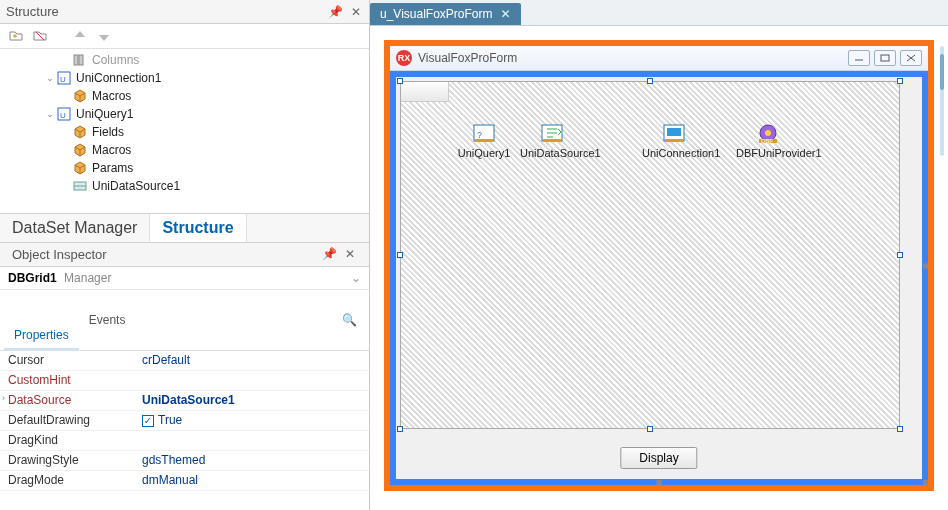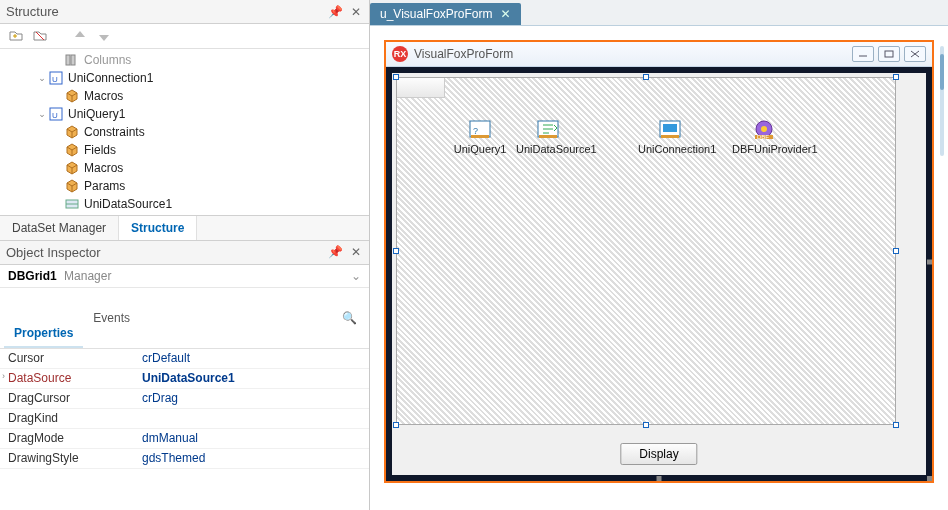--- a/index.html
+++ b/index.html
@@ -53,20 +53,21 @@
   border-bottom: 1px solid #e0e0e0;
 }
 .tb-icon {
   width: 16px; height: 16px;
   cursor: pointer;
 }
 .tree {
   flex: 1;
   overflow: auto;
   padding: 2px 0;
+  margin-left: 8px;
 }
 .tree-row {
   display: flex;
   align-items: center;
   height: 18px;
   padding-left: 4px;
   position: relative;
 }
 .tree-indent { display:inline-block; }
 .tree-expander {
@@ -85,37 +86,37 @@
 }
 .tree-label { color: #222; }
 
 .struct-tabs {
   display: flex;
   border-top: 1px solid #d0d0d0;
   background: #f7f7f7;
 }
 .struct-tab {
   padding: 5px 12px;
-  font-size: 12px;
+  font-size: 16px;
   color: #444;
   cursor: pointer;
   border-right: 1px solid #e0e0e0;
 }
 .struct-tab.active {
   color: #0066b3;
   font-weight: bold;
   background: #fff;
 }
 
 
 .oi-header {
   display: flex;
   align-items: center;
   justify-content: space-between;
-  padding: 4px 6px;
+  padding: 4px 12px;
   border-top: 1px solid #d0d0d0;
   border-bottom: 1px solid #d0d0d0;
   background: #f5f5f5;
 }
 .oi-selector {
   padding: 4px 8px;
   border-bottom: 1px solid #e7e7e7;
   color: #555;
   display: flex;
   justify-content: space-between;
@@ -128,21 +129,21 @@
   border-bottom: 1px solid #e0e0e0;
   padding: 0 4px;
 }
 .oi-tab {
   padding: 6px 10px;
   cursor: pointer;
   color: #555;
 }
 .oi-tab.active {
   color: #0066b3;
-  font-weight: bold;
+  font-weight: normal;
   border-bottom: 2px solid #cde2ef;
   margin-top: 32px;
 }
 .oi-search {
   flex: 1;
   display: flex;
   justify-content: flex-end;
   padding-right: 8px;
 }
 .oi-search span { color:#666; cursor:pointer; }
@@ -199,22 +200,22 @@
   padding: 4px 10px;
   border-radius: 2px 2px 0 0;
   font-size: 12px;
   cursor: pointer;
 }
 .designer-tab .tab-x { color:#dfe; cursor:pointer; }
 .designer-surface {
   padding: 14px;
 }
 .form-window {
-  border: 2px solid #f97316;
-  background: #0f172a;
+  border: 6px solid #f97316;
+  background: #3b82f6;
   width: 550px;
 }
 .form-titlebar {
   display: flex;
   align-items: center;
   justify-content: space-between;
   background: linear-gradient(#f9fbff,#eaf0f8);
   border-bottom: 1px solid #c7d7e8;
   padding: 4px 6px;
 }
@@ -359,29 +360,20 @@
           </svg></span>
         <span class="tree-label">UniQuery1</span>
       </div>
       <div class="tree-row">
         <span class="tree-indent" style="width: 48px;"></span>
         <span class="tree-expander"></span>
         <span class="tree-icon"><svg width="16" height="16">
             <path d="M8 2l5 3v6l-5 3-5-3V5z" fill="#f0b050" stroke="#b07020"></path>
             <path d="M3 5l5 3 5-3M8 8v6" stroke="#b07020" fill="none"></path>
           </svg></span>
-        <span class="tree-label">Constraints</span>
-      </div>
-      <div class="tree-row">
-        <span class="tree-indent" style="width: 48px;"></span>
-        <span class="tree-expander"></span>
-        <span class="tree-icon"><svg width="16" height="16">
-            <path d="M8 2l5 3v6l-5 3-5-3V5z" fill="#f0b050" stroke="#b07020"></path>
-            <path d="M3 5l5 3 5-3M8 8v6" stroke="#b07020" fill="none"></path>
-          </svg></span>
         <span class="tree-label">Fields</span>
       </div>
       <div class="tree-row">
         <span class="tree-indent" style="width: 48px;"></span>
         <span class="tree-expander"></span>
         <span class="tree-icon"><svg width="16" height="16">
             <path d="M8 2l5 3v6l-5 3-5-3V5z" fill="#f0b050" stroke="#b07020"></path>
             <path d="M3 5l5 3 5-3M8 8v6" stroke="#b07020" fill="none"></path>
           </svg></span>
         <span class="tree-label">Macros</span>
@@ -433,37 +425,41 @@
       <div class="oi-search">
         <span>🔍</span>
       </div>
   </div>
   <div class="prop-grid" id="prop-grid">
       <div class="prop-row">
         <div class="prop-name"><span>Cursor</span></div>
         <div class="prop-val"><span>crDefault</span></div>
       </div>
       <div class="prop-row">
+        <div class="prop-name red"><span>CustomHint</span></div>
+        <div class="prop-val"><span></span></div>
+      </div>
+      <div class="prop-row">
         <div class="prop-name red"><span class="exp">›</span><span>DataSource</span></div>
         <div class="prop-val bold"><span>UniDataSource1</span></div>
       </div>
       <div class="prop-row">
-        <div class="prop-name"><span>DragCursor</span></div>
-        <div class="prop-val"><span>crDrag</span></div>
+        <div class="prop-name"><span>DefaultDrawing</span></div>
+        <div class="prop-val"><span class="checkbox">✓</span><span>True</span></div>
       </div>
       <div class="prop-row">
         <div class="prop-name"><span>DragKind</span></div>
+      </div>
+      <div class="prop-row">
+        <div class="prop-name"><span>DrawingStyle</span></div>
+        <div class="prop-val"><span>gdsThemed</span></div>
       </div>
       <div class="prop-row">
         <div class="prop-name"><span>DragMode</span></div>
         <div class="prop-val"><span>dmManual</span></div>
-      </div>
-      <div class="prop-row">
-        <div class="prop-name"><span>DrawingStyle</span></div>
-        <div class="prop-val"><span>gdsThemed</span></div>
       </div>
     </div>
 </div>
 
 <div class="right-panel">
   <div class="designer-tabbar">
     <div class="designer-tab">
       <span>u_VisualFoxProForm</span>
       <span class="tab-x">✕</span>
     </div>

